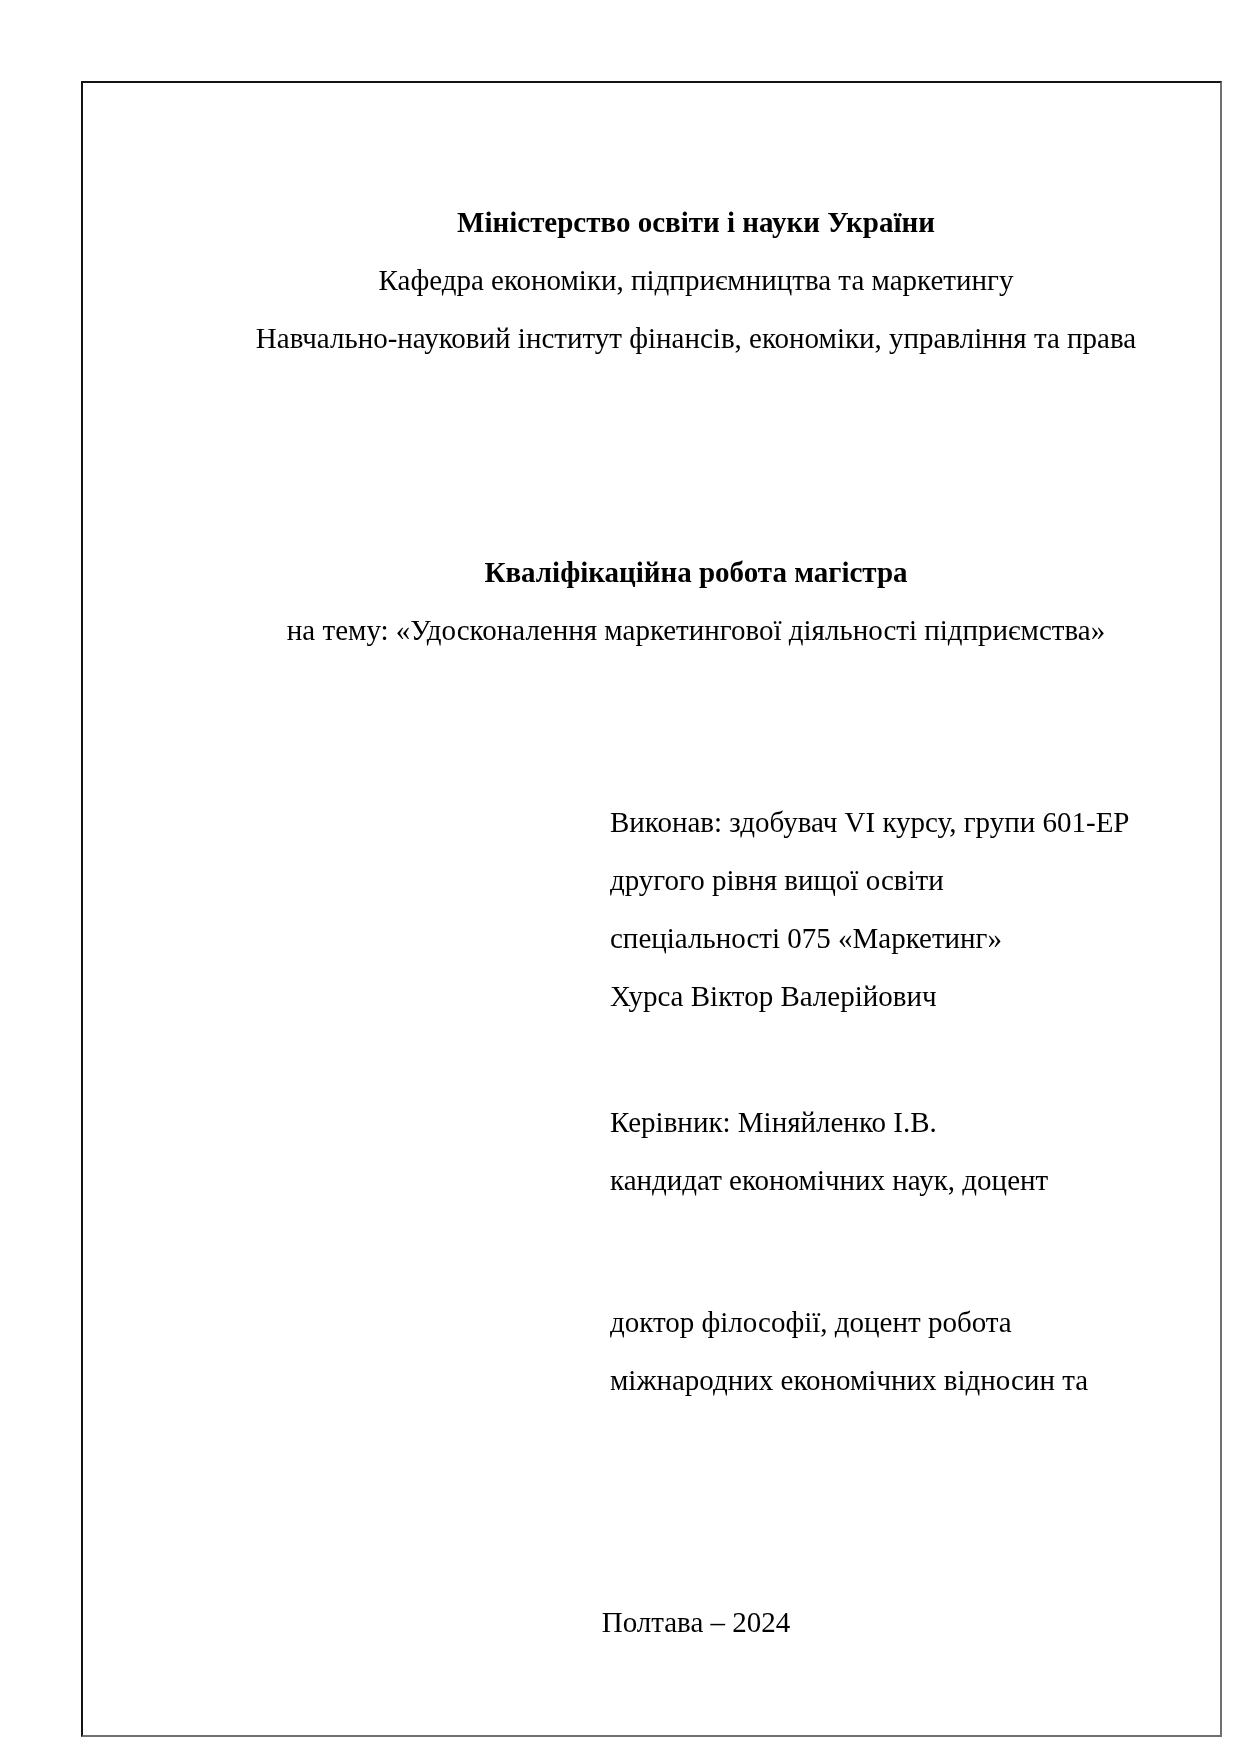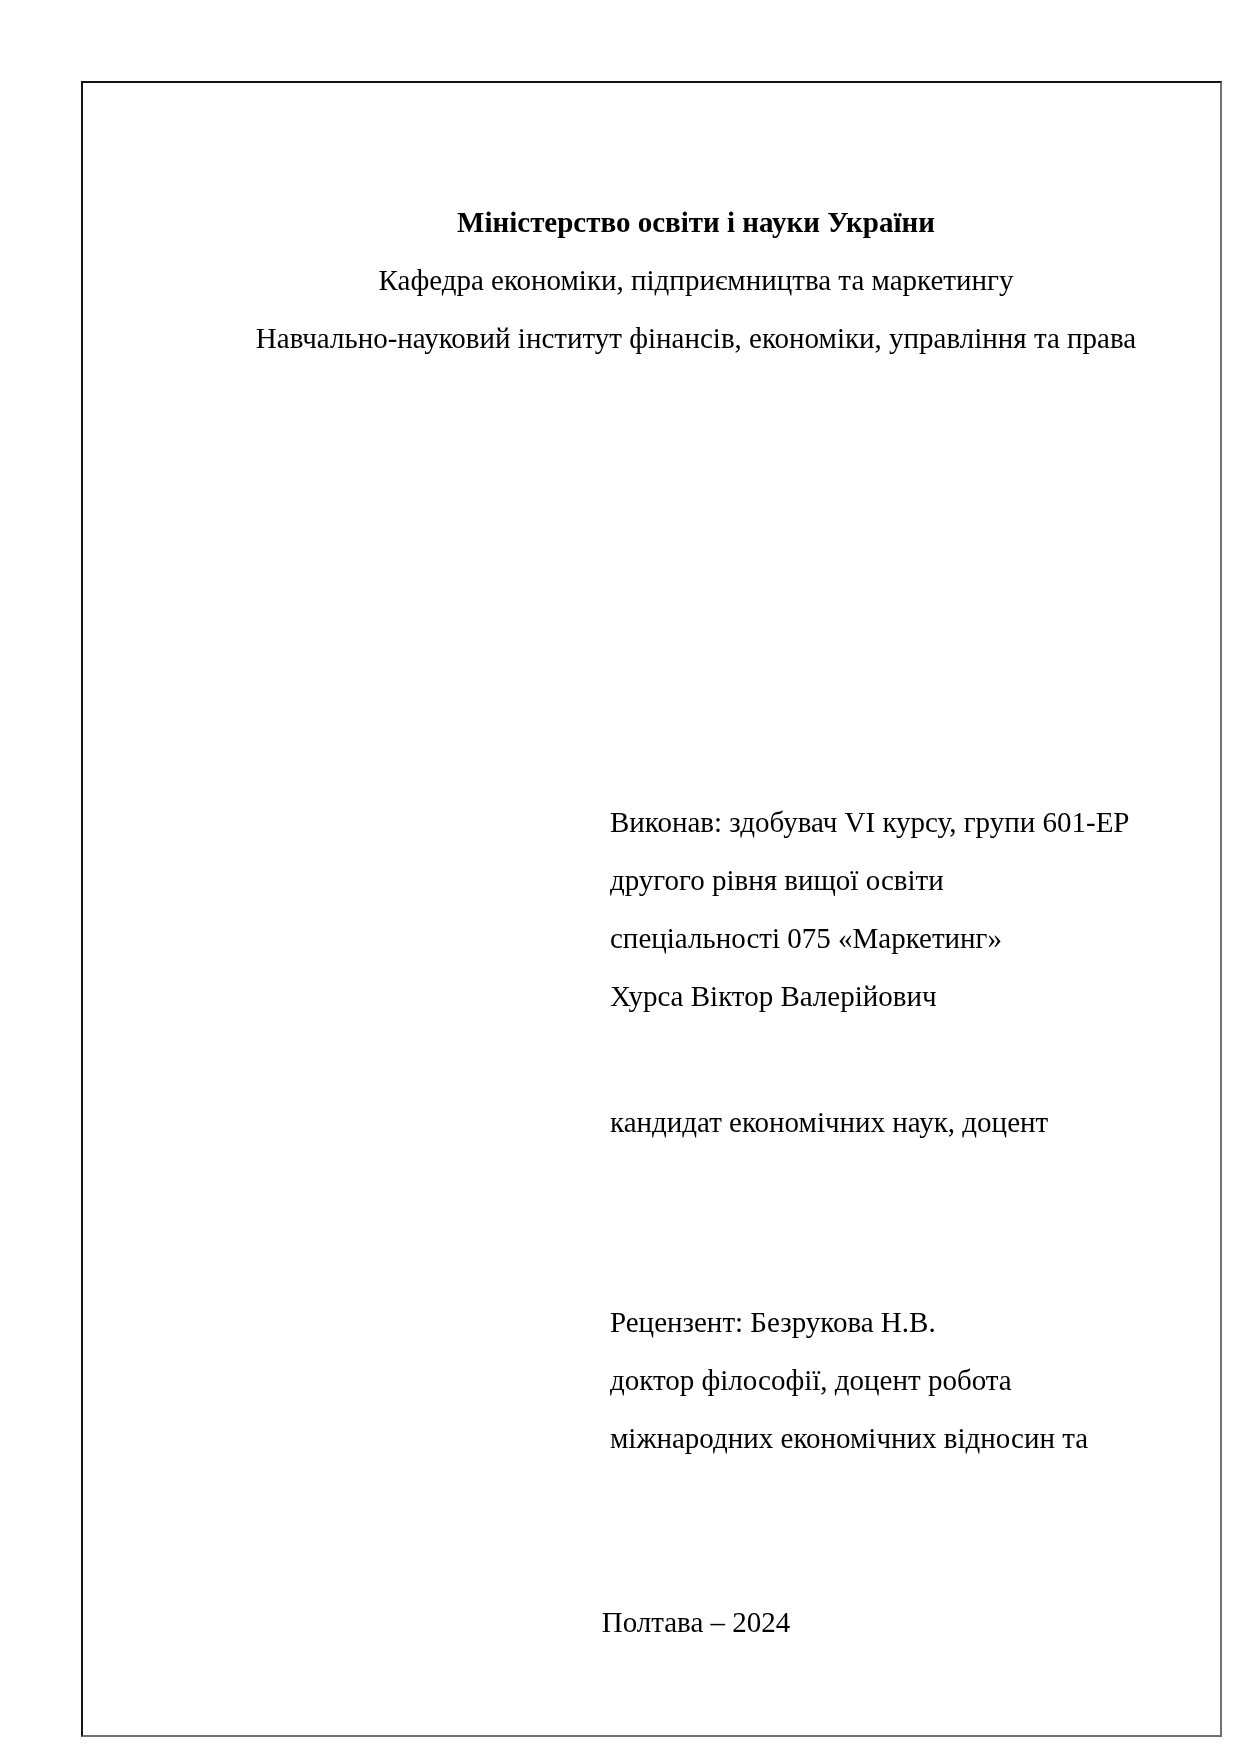--- a/index.html
+++ b/index.html
@@ -62,34 +62,38 @@
 <div class="page">
 
   <div class="page-border"></div>
 
   <div class="centered-block header-block">
     <div class="line bold">Міністерство освіти і науки України</div>
     <div class="line">Кафедра економіки, підприємництва та маркетингу</div>
     <div class="line">Навчально-науковий інститут фінансів, економіки, управління та права</div>
   </div>
 
+  <div class="centered-block title-block">
+    <div class="line bold">Кваліфікаційна робота магістра</div>
+    <div class="line">на тему: «Удосконалення маркетингової діяльності підприємства»</div>
+  </div>
 
   <div class="right-block executor-block">
     <div class="line">Виконав: здобувач VI курсу, групи 601-ЕР</div>
     <div class="line">другого рівня вищої освіти</div>
     <div class="line">спеціальності 075 «Маркетинг»</div>
     <div class="line">Хурса Віктор Валерійович</div>
   </div>
 
   <div class="right-block supervisor-block">
+    <div class="line">Керівник: Міняйленко І.В.</div>
     <div class="line">кандидат економічних наук, доцент</div>
   </div>
 
   <div class="right-block reviewer-block">
-    <div class="line">Рецензент: Безрукова Н.В.</div>
     <div class="line">доктор філософії, доцент робота</div>
     <div class="line">міжнародних економічних відносин та</div>
   </div>
 
   <div class="centered-block footer-block">
     <div class="line">Полтава – 2024</div>
   </div>
 
 </div>
 

